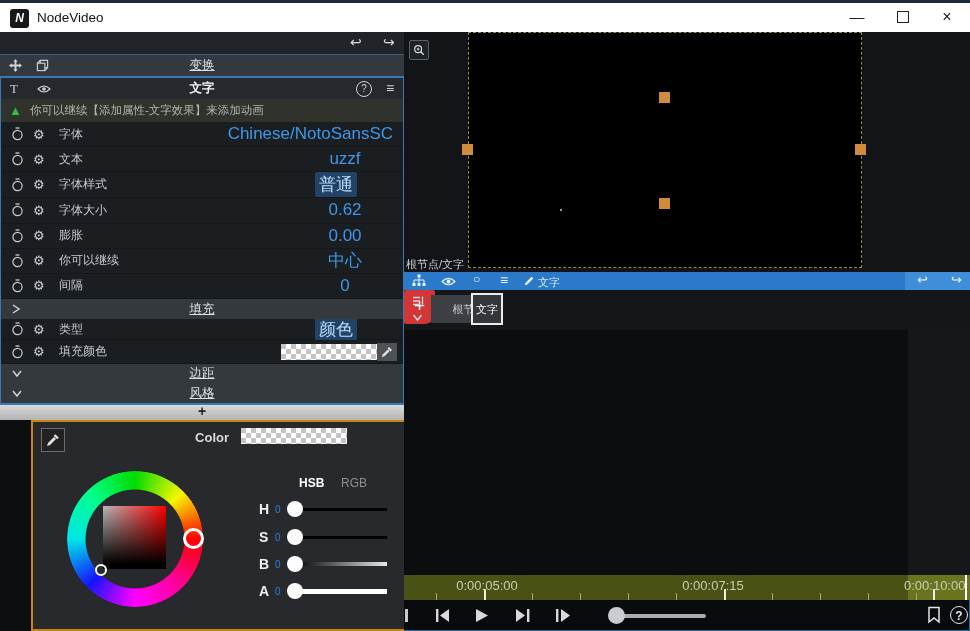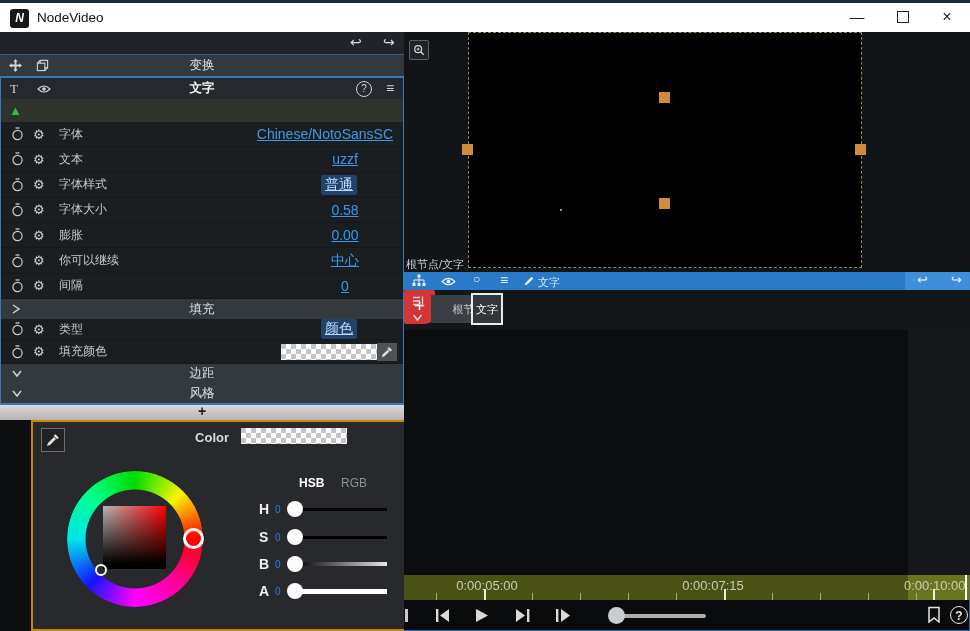--- a/index.html
+++ b/index.html
@@ -18,37 +18,37 @@
   #maxglyph{display:inline-block;width:10px;height:10px;border:1.2px solid #222;margin-top:8px;}
 
   
   #left-panel{position:absolute;left:0;top:32px;width:404px;height:373px;background:#17191c;display:flex;flex-direction:column;}
   #panel-header{height:23px;background:#212529;position:relative;border-bottom:1px solid #2c5f93;box-sizing:border-box;}
   #panel-title{position:absolute;left:0;right:0;top:3px;text-align:center;color:#e8eaec;font-size:13px;font-weight:bold;}
   .hdr-arrow{position:absolute;top:2px;color:#d8dbde;font-size:14px;}
   #panel-undo{left:350px;} #panel-redo{left:383px;}
   .sec-row{position:relative;background:#34393e;display:flex;align-items:center;}
   #row-transform{height:21px;}
-  .sec-title{position:absolute;left:0;right:0;text-align:center;color:#dde2e7;font-size:12.5px;}
+  .sec-title{position:absolute;left:0;right:0;text-align:center;color:#dde2e7;font-size:12.5px;text-decoration:underline;}
   .row-icon{margin-left:9px;width:18px;color:#cfd3d7;font-size:12px;display:flex;align-items:center;}
   #blue-wrap{flex:1;display:flex;flex-direction:column;border:1px solid #3a79b8;border-top:2px solid #3a79b8;border-bottom:2px solid #3a79b8;box-sizing:border-box;background:#17191c;}
   #row-text{height:21px;background:#25292d;display:flex;align-items:center;position:relative;}
   #text-title{position:absolute;left:0;right:0;text-align:center;color:#f2f4f6;font-size:12.5px;font-weight:bold;}
   #help-circle{position:absolute;left:355px;top:3px;width:14px;height:14px;border:1px solid #cfd3d7;border-radius:50%;color:#cfd3d7;font-size:10px;line-height:14px;text-align:center;}
   #row-text .menu-glyph{position:absolute;left:385px;top:2px;color:#cfd3d7;font-size:14px;}
   #hint-row{height:23px;background:#2f332c;display:flex;align-items:center;}
   #hint-icon{margin:0 8px 0 8px;color:#2fc143;font-size:13px;line-height:13px;}
   #hint-text{color:#b2b7ac;font-size:11.5px;}
   #props{flex:1;display:flex;flex-direction:column;}
   .prop-row{flex:1;display:flex;align-items:center;background:#1b1e21;border-bottom:1px solid #15171a;box-sizing:border-box;}
   .sw-icon{margin-left:10px;width:22px;}
   .gear-icon{width:26px;color:#c9cdd1;font-size:13px;}
   .plabel{color:#c6cad0;font-size:12px;}
   .pspacer{flex:1;}
-  .pvalue{min-width:96px;text-align:center;margin-right:10px;color:#3f97ea;font-size:14px;white-space:nowrap;text-decoration:underline;}
+  .pvalue{min-width:96px;text-align:center;margin-right:10px;color:#3f97ea;font-size:17px;white-space:nowrap;}
   .pvalue.hl{background:rgba(47,110,190,.45);border-radius:2px;padding:1px 4px;color:#bcdcff;min-width:0;margin-right:46px;}
   #fill-header,#style-header,#margin-header{height:20px;}
   #margin-header{height:19px;}
   .chev{margin-left:10px;width:16px;display:flex;align-items:center;}
   #row-type{height:21px;display:flex;align-items:center;background:#1b1e21;}
   #row-fillcolor{height:24px;display:flex;align-items:center;background:#1b1e21;}
   .checker{background:conic-gradient(#fff 25%,#c4c4c4 0 50%,#fff 0 75%,#c4c4c4 0) 0 0/12px 12px;}
   #fill-swatch{width:96px;height:16px;margin-right:0;background-size:10px 10px;}
   #dropper-mini{width:20px;height:18px;background:#4e5256;display:flex;align-items:center;justify-content:center;margin-right:6px;}
 
@@ -171,20 +171,21 @@
               <circle cx="7" cy="5" r="1.8" fill="#cfd3d7"></circle>
             </svg>
         </span>
         <div id="text-title">文字</div>
         <span id="help-circle">?</span>
         <span class="menu-glyph">≡</span>
       </div>
 
       <div id="hint-row">
         <span id="hint-icon">▲</span>
+        <span id="hint-text">你可以继续【添加属性-文字效果】来添加动画</span>
       </div>
 
       <div id="props">
         <div class="prop-row">
           <span class="sw-icon">
               <svg width="13" height="14" viewBox="0 0 13 14">
                 <line x1="4.5" y1="1" x2="8.5" y2="1" stroke="#c9cdd1" stroke-width="1.3"></line>
                 <circle cx="6.5" cy="8" r="4.6" fill="none" stroke="#c9cdd1" stroke-width="1.2"></circle>
               </svg>
             </span>
@@ -220,21 +221,21 @@
         <div class="prop-row">
           <span class="sw-icon">
               <svg width="13" height="14" viewBox="0 0 13 14">
                 <line x1="4.5" y1="1" x2="8.5" y2="1" stroke="#c9cdd1" stroke-width="1.3"></line>
                 <circle cx="6.5" cy="8" r="4.6" fill="none" stroke="#c9cdd1" stroke-width="1.2"></circle>
               </svg>
             </span>
           <span class="gear-icon">⚙</span>
           <span class="plabel">字体大小</span>
           <span class="pspacer"></span>
-          <span class="pvalue">0.58</span>
+          <span class="pvalue">0.62</span>
         </div>
         <div class="prop-row">
           <span class="sw-icon">
               <svg width="13" height="14" viewBox="0 0 13 14">
                 <line x1="4.5" y1="1" x2="8.5" y2="1" stroke="#c9cdd1" stroke-width="1.3"></line>
                 <circle cx="6.5" cy="8" r="4.6" fill="none" stroke="#c9cdd1" stroke-width="1.2"></circle>
               </svg>
             </span>
           <span class="gear-icon">⚙</span>
           <span class="plabel">膨胀</span>

